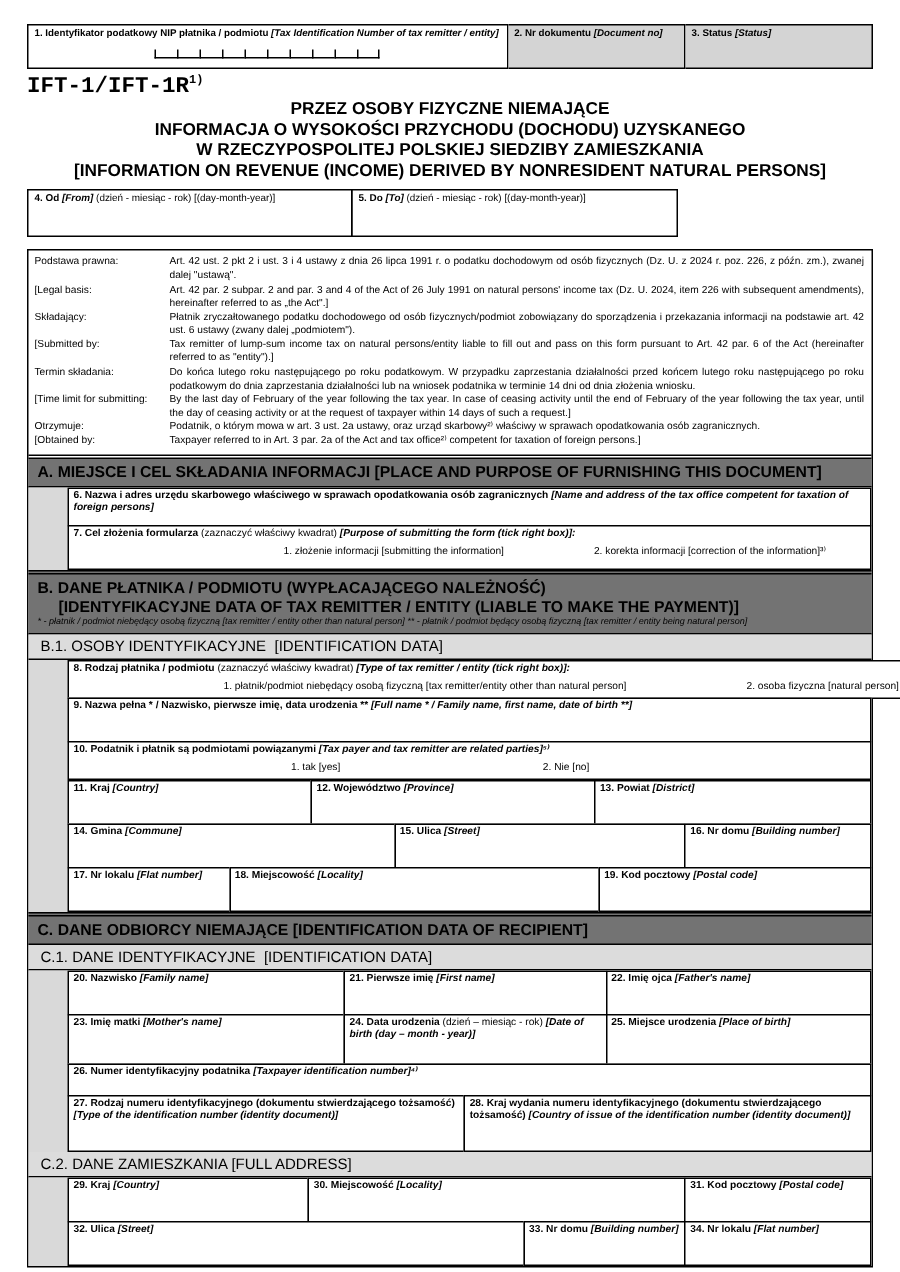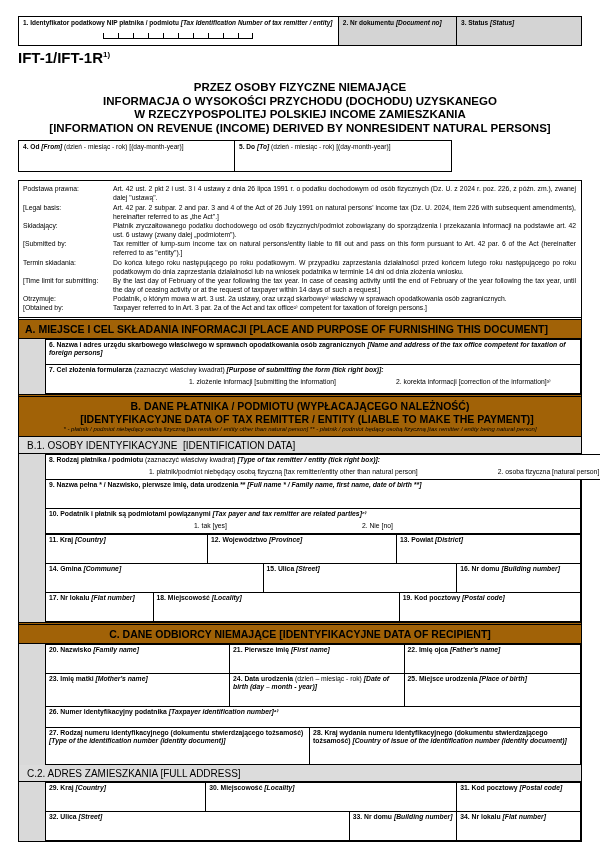--- a/index.html
+++ b/index.html
@@ -15,42 +15,42 @@
   .toprow { display:flex; height:30px; }
   .tbox { border:1px solid #000; padding:2px 4px; font-size:6.5px; line-height:1.2; }
   .tbox + .tbox { border-left:none; }
   .nipbox { flex:327; background:#fff; }
   .docbox { flex:115; background:#d4d4d4; }
   .stbox  { flex:122; background:#d4d4d4; }
   .ruler { display:flex; width:150px; height:6px; margin:6px auto 0; }
   .ruler span { flex:1; border-left:1px solid #000; border-bottom:1px solid #000; }
   .ruler span:last-child { border-right:1px solid #000; }
 
-  .formcode { font-size:15px; font-weight:bold; margin:3px 0 15px; }
+  .formcode { font-size:15px; font-weight:bold; margin:3px 0 1px;font-family:Liberation Mono, monospace; }
   .formcode sup { font-size:8px; }
 
   .title { text-align:center; font-weight:bold; font-size:11.5px; line-height:1.18; margin-bottom:5px; }
 
   .periodrow { display:flex; margin:0 0 8px 0; }
   .plabel { width:115px; text-align:right; font-size:9.5px; font-weight:bold; line-height:1.2; padding:4px 7px 0 0; }
   .pbox { border:1px solid #000; width:217px; height:32px; padding:2px 4px; font-size:6.6px; line-height:1.2; }
   .pbox + .pbox { margin-left:-1px; width:218px; }
 
   .main { border:1px solid #000; }
 
   
   .legal { padding:3px 5px 4px 4px; border-bottom:3px double #000; }
   .lrow { display:flex; font-size:6.8px; line-height:1.35; }
   .llabel { width:90px; flex:none; }
   .ltext { flex:1; text-align:justify; }
 
   
-  .sech { background:#a16207; padding:3px 6px 2px; font-size:10.5px; font-weight:bold;
+  .sech { background:#737373; padding:3px 6px 2px; font-size:10.5px; font-weight:bold;
           border-bottom:1px solid #000; line-height:1.25; }
-  .sech.dbl { border-top:3px double #000;text-align:center; }
+  .sech.dbl { border-top:3px double #000; }
   .sech .note { font-size:6px; font-weight:normal; font-style:italic; line-height:1.3; }
   .subh { background:#dcdcdc; padding:2px 6px 1px 8px; font-size:10px;
           border-bottom:1px solid #000; line-height:1.3; }
 
   
   .farea { background:#d9d9d9; padding-left:26px; }
   .frow { display:flex; }
   .frow + .frow .fcell { margin-top:-1px; }
   .fcell { background:#fff; border:1px solid #000; padding:1px 3px 0 3px;
            min-height:28px; font-size:6.8px; line-height:1.25; }
@@ -92,21 +92,21 @@
     <div class="tbox stbox">
       <div><span class="b">3. Status</span> <span class="bi">[Status]</span></div>
     </div>
   </div>
 
   <div class="formcode"><span>IFT-1/IFT-1R</span><sup>1)</sup></div>
 
   <div class="title">
     <div>PRZEZ OSOBY FIZYCZNE NIEMAJĄCE</div>
     <div>INFORMACJA O WYSOKOŚCI PRZYCHODU (DOCHODU) UZYSKANEGO</div>
-    <div>W RZECZYPOSPOLITEJ POLSKIEJ INCOME ZAMIESZKANIA</div>
+    <div>W RZECZYPOSPOLITEJ POLSKIEJ SIEDZIBY ZAMIESZKANIA</div>
     <div class="i">[INFORMATION ON REVENUE (INCOME) DERIVED BY NONRESIDENT NATURAL PERSONS]</div>
   </div>
 
   <div class="periodrow">
     <div class="pbox">
       <span class="b">4. Od</span> <span class="bi">[From]</span> <span>(dzień - miesiąc - rok)</span> <span class="i">[(day-month-year)]</span>
     </div>
     <div class="pbox">
       <span class="b">5. Do</span> <span class="bi">[To]</span> <span>(dzień - miesiąc - rok)</span> <span class="i">[(day-month-year)]</span>
     </div>
@@ -216,23 +216,26 @@
         <div class="fcell h30" style="flex:122"><span class="b">16. Nr domu</span> <span class="bi">[Building number]</span></div>
       </div>
       <div class="frow">
         <div class="fcell h30" style="flex:105"><span class="b">17. Nr lokalu</span> <span class="bi">[Flat number]</span></div>
         <div class="fcell h30" style="flex:250"><span class="b">18. Miejscowość</span> <span class="bi">[Locality]</span></div>
         <div class="fcell h30" style="flex:182"><span class="b">19. Kod pocztowy</span> <span class="bi">[Postal code]</span></div>
       </div>
     </div>
 
     <div class="sech dbl">
-      <span>C. DANE ODBIORCY NIEMAJĄCE</span> <span class="i">[IDENTYFIKACYJNE DATA OF RECIPIENT]</span>
-    </div>
-
+      <span>C. DANE ODBIORCY NIEMAJĄCE</span> <span class="i">[IDENTIFICATION DATA OF RECIPIENT]</span>
+    </div>
+
+    <div class="subh">
+      <span>C.1. DANE IDENTYFIKACYJNE</span>&nbsp;&nbsp;<span class="i">[IDENTIFICATION DATA]</span>
+    </div>
     <div class="farea">
       <div class="frow">
         <div class="fcell h30" style="flex:185"><span class="b">20. Nazwisko</span> <span class="bi">[Family name]</span></div>
         <div class="fcell h30" style="flex:175"><span class="b">21. Pierwsze imię</span> <span class="bi">[First name]</span></div>
         <div class="fcell h30" style="flex:177"><span class="b">22. Imię ojca</span> <span class="bi">[Father's name]</span></div>
       </div>
       <div class="frow">
         <div class="fcell h34" style="flex:185"><span class="b">23. Imię matki</span> <span class="bi">[Mother's name]</span></div>
         <div class="fcell h34" style="flex:175"><span class="b">24. Data urodzenia</span> <span>(dzień – miesiąc - rok)</span> <span class="bi">[Date of birth (day – month - year)]</span></div>
         <div class="fcell h34" style="flex:177"><span class="b">25. Miejsce urodzenia</span> <span class="bi">[Place of birth]</span></div>
@@ -240,21 +243,21 @@
       <div class="frow">
         <div class="fcell h22" style="flex:1"><span class="b">26. Numer identyfikacyjny podatnika</span> <span class="bi">[Taxpayer identification number]⁴⁾</span></div>
       </div>
       <div class="frow">
         <div class="fcell h38" style="flex:265"><span class="b">27. Rodzaj numeru identyfikacyjnego (dokumentu stwierdzającego tożsamość)</span> <span class="bi">[Type of the identification number (identity document)]</span></div>
         <div class="fcell h38" style="flex:272"><span class="b">28. Kraj wydania  numeru identyfikacyjnego (dokumentu stwierdzającego tożsamość)</span> <span class="bi">[Country of issue of the identification number (identity document)]</span></div>
       </div>
     </div>
 
     <div class="subh">
-      <span>C.2. ADRES ZAMIESZKANIA</span> <span class="i">[FULL ADDRESS]</span>
+      <span>C.2. DANE ZAMIESZKANIA</span> <span class="i">[FULL ADDRESS]</span>
     </div>
     <div class="farea">
       <div class="frow">
         <div class="fcell h30" style="flex:160"><span class="b">29. Kraj</span> <span class="bi">[Country]</span></div>
         <div class="fcell h30" style="flex:255"><span class="b">30. Miejscowość</span> <span class="bi">[Locality]</span></div>
         <div class="fcell h30" style="flex:122"><span class="b">31. Kod pocztowy</span> <span class="bi">[Postal code]</span></div>
       </div>
       <div class="frow">
         <div class="fcell h30" style="flex:310"><span class="b">32. Ulica</span> <span class="bi">[Street]</span></div>
         <div class="fcell h30" style="flex:105"><span class="b">33. Nr domu</span> <span class="bi">[Building number]</span></div>

